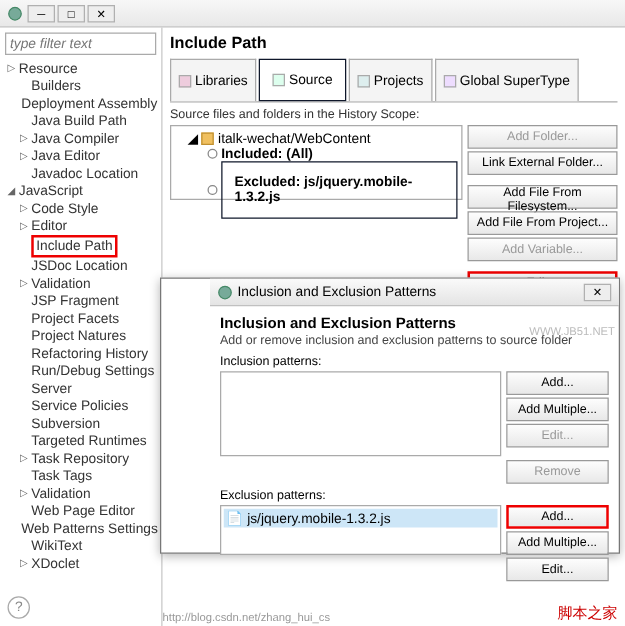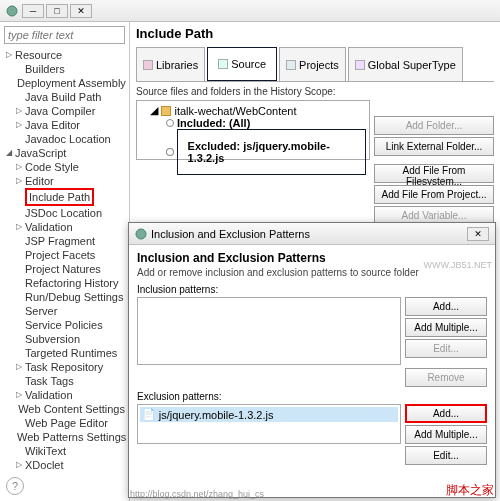--- a/index.html
+++ b/index.html
@@ -24,26 +24,26 @@
 .tab.active { background: #fff; }
 .tab .ticon { width: 10px; height: 10px; }
 .redbox { border: 1px solid #0f172a; padding: 10px; }
 .srcdesc { font-size: 10px; color: #333; margin: 3px 0; }
 .srcarea { display: flex; gap: 4px; }
 .srctree { flex: 1; border: 1px solid #aaa; height: 60px; padding: 3px; }
 .srctree .row { display: flex; align-items: center; gap: 3px; font-size: 10px; padding-left: 10px; }
 .srctree .row.lvl2 { padding-left: 26px; font-weight: bold; }
 .folder-icon { width: 10px; height: 10px; background: #f0c060; border: 1px solid #c09030; }
 .pkg-icon { width: 8px; height: 8px; background: #fff; border: 1px solid #888; border-radius: 50%; }
-.btncol { width: 120px; display: flex; flex-direction: column; gap: 2px; margin-top: 16px; }
+.btncol { width: 120px; display: flex; flex-direction: column; gap: 2px; }
 .btn { height: 19px; border: 1px solid #999; background: linear-gradient(#fdfdfd,#e8e8e8); font-size: 10px; padding: 0 4px; text-align: center; }
 .btn.disabled { color: #999; }
 .btn.red { border: 2px solid #e00; }
 .helpbtn { position: absolute; left: 6px; bottom: 6px; width: 18px; height: 18px; border: 1px solid #aaa; border-radius: 50%; text-align: center; line-height: 16px; color: #888; }
-.dialog2 { position: absolute; left: 128px; top: 222px; width: 368px; height: 276px; border: 1px solid #777; background: #fff; box-shadow: 0 2px 8px rgba(0,0,0,0.3); }
+.dialog2 { position: absolute; left: 128px; top: 222px; width: 368px; height: 221px; border: 1px solid #777; background: #fff; box-shadow: 0 2px 8px rgba(0,0,0,0.3); padding-left: 39px; }
 .dialog2 .titlebar { background: linear-gradient(#fafafa,#e4e4e4); }
 .dialog2 .body { padding: 6px 8px; }
 .dialog2 h3 { font-size: 12px; font-weight: 600; margin-bottom: 2px; }
 .dialog2 .desc { font-size: 10px; color: #444; margin-bottom: 6px; }
 .patsection { margin-bottom: 4px; }
 .patlabel { font-size: 10px; margin-bottom: 2px; }
 .patarea { display: flex; gap: 4px; }
 .patlist { flex: 1; border: 1px solid #aaa; background: #fff; }
 .patlist.inc { height: 68px; }
 .patlist.exc { height: 40px; padding: 2px; }
@@ -166,24 +166,20 @@
         <div class="item lvl1">
           <span class="twisty"></span>
           <span>Task Tags</span>
         </div>
         <div class="item lvl1">
           <span class="twisty">▷</span>
           <span>Validation</span>
         </div>
         <div class="item lvl1">
           <span class="twisty"></span>
-          <span>Web Content Settings</span>
-        </div>
-        <div class="item lvl1">
-          <span class="twisty"></span>
           <span>Web Page Editor</span>
         </div>
         <div class="item lvl1">
           <span class="twisty"></span>
           <span>Web Patterns Settings</span>
         </div>
         <div class="item lvl1">
           <span class="twisty"></span>
           <span>WikiText</span>
         </div>

